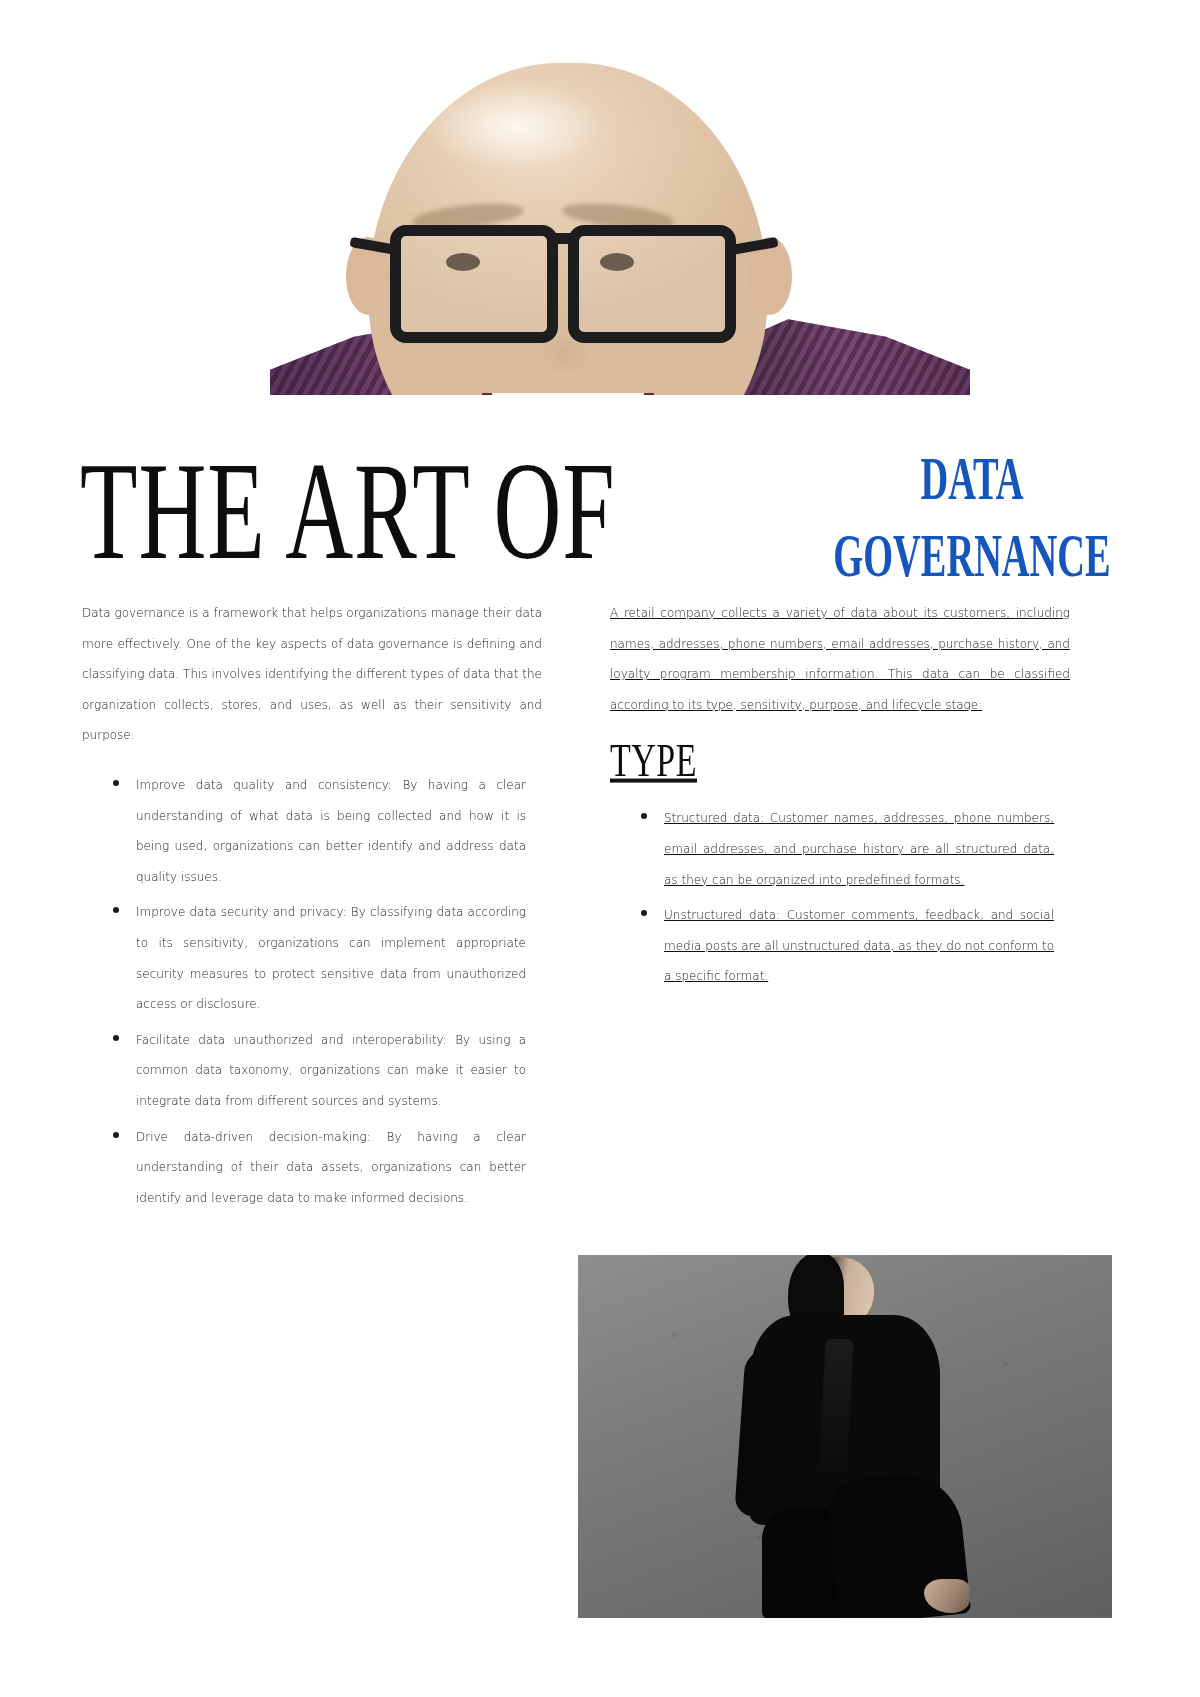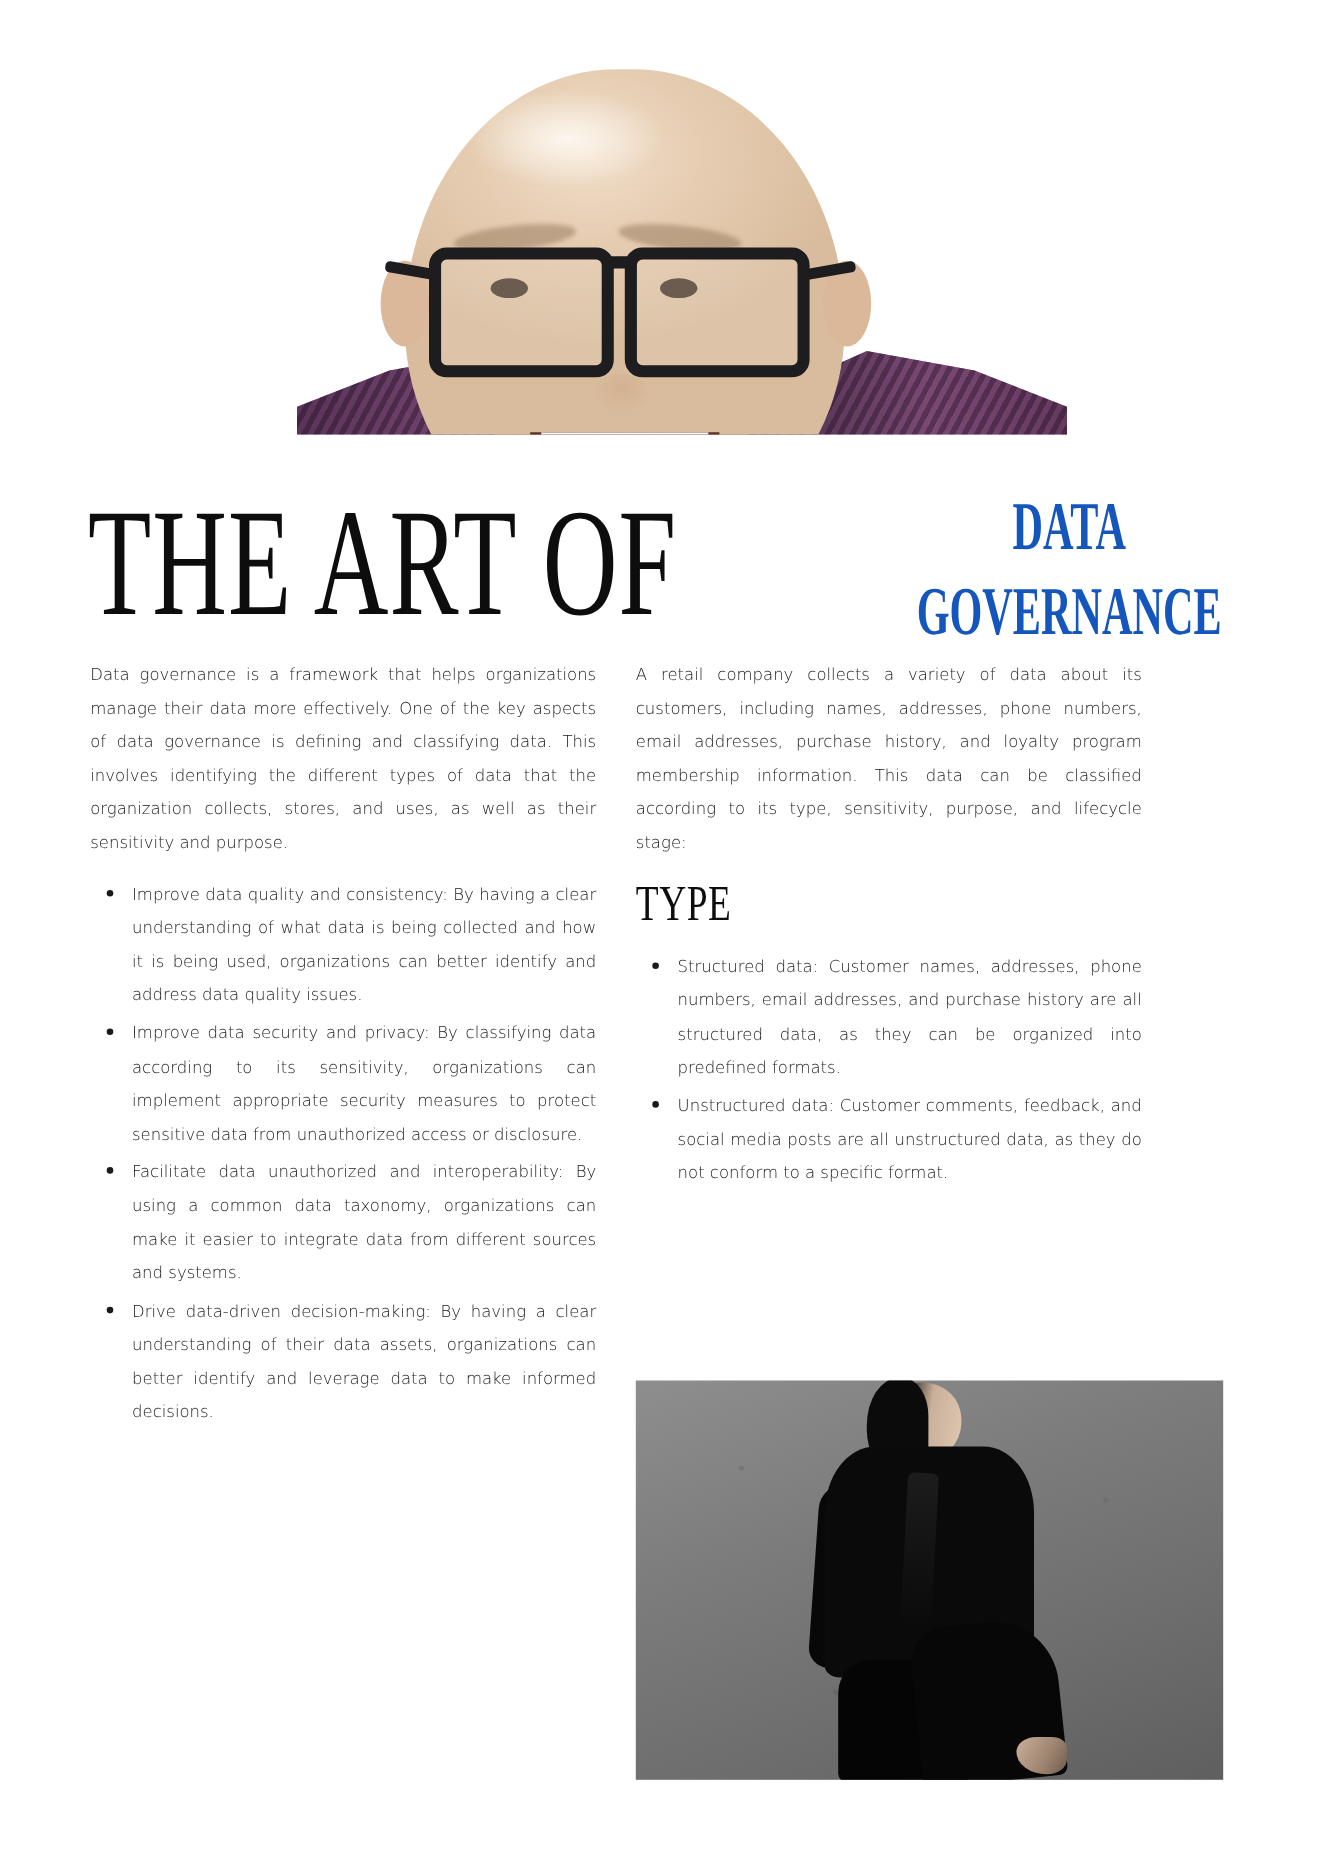--- a/index.html
+++ b/index.html
@@ -199,34 +199,34 @@
     transform-origin: center top;
   }
 
   
   .col {
     position: absolute;
     top: 598px;
     width: 460px;
   }
   .col-left  { left: 82px; }
-  .col-right { left: 578px; }
+  .col-right { left: 610px; text-decoration: underline; }
 
   p.body, li.body {
     font-family: "DejaVu Sans", sans-serif;
     font-weight: 300;
-    font-size: 15px;
+    font-size: 12px;
     line-height: 30.6px;
     text-align: justify;
     text-justify: inter-word;
     color: #1a1a1a;
     margin: 0 0 14px 0;
   }
   ul.body-list {
-    margin: 0;
+    margin: 16px;
     padding-left: 34px;
     list-style: disc;
   }
   ul.body-list li.body {
     margin: 0 0 2px 0;
     padding-left: 4px;
   }
   ul.body-list li.body::marker {
     font-size: 20px;
   }

